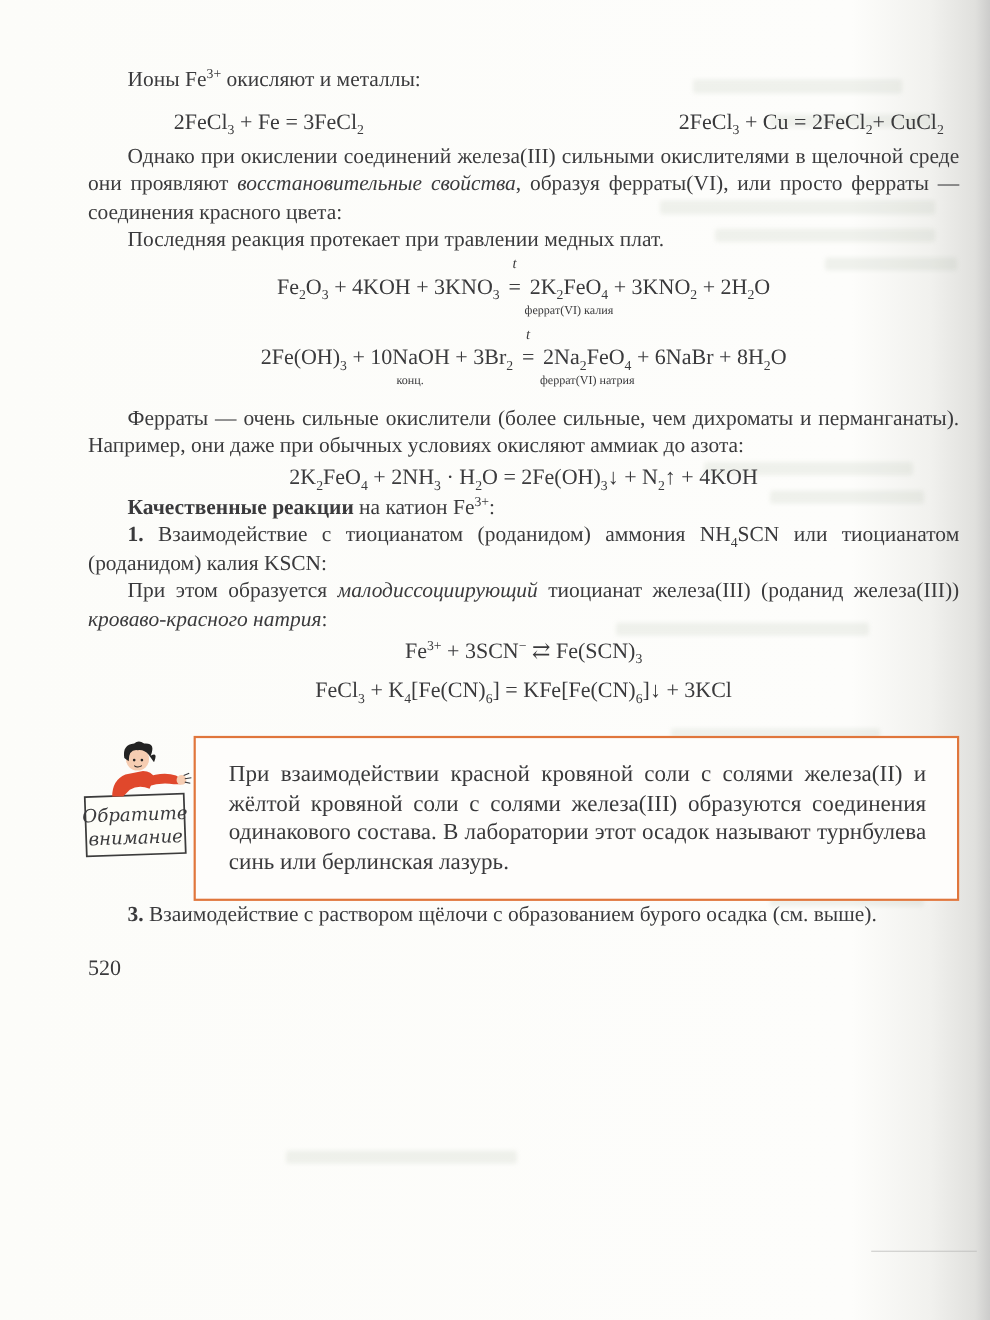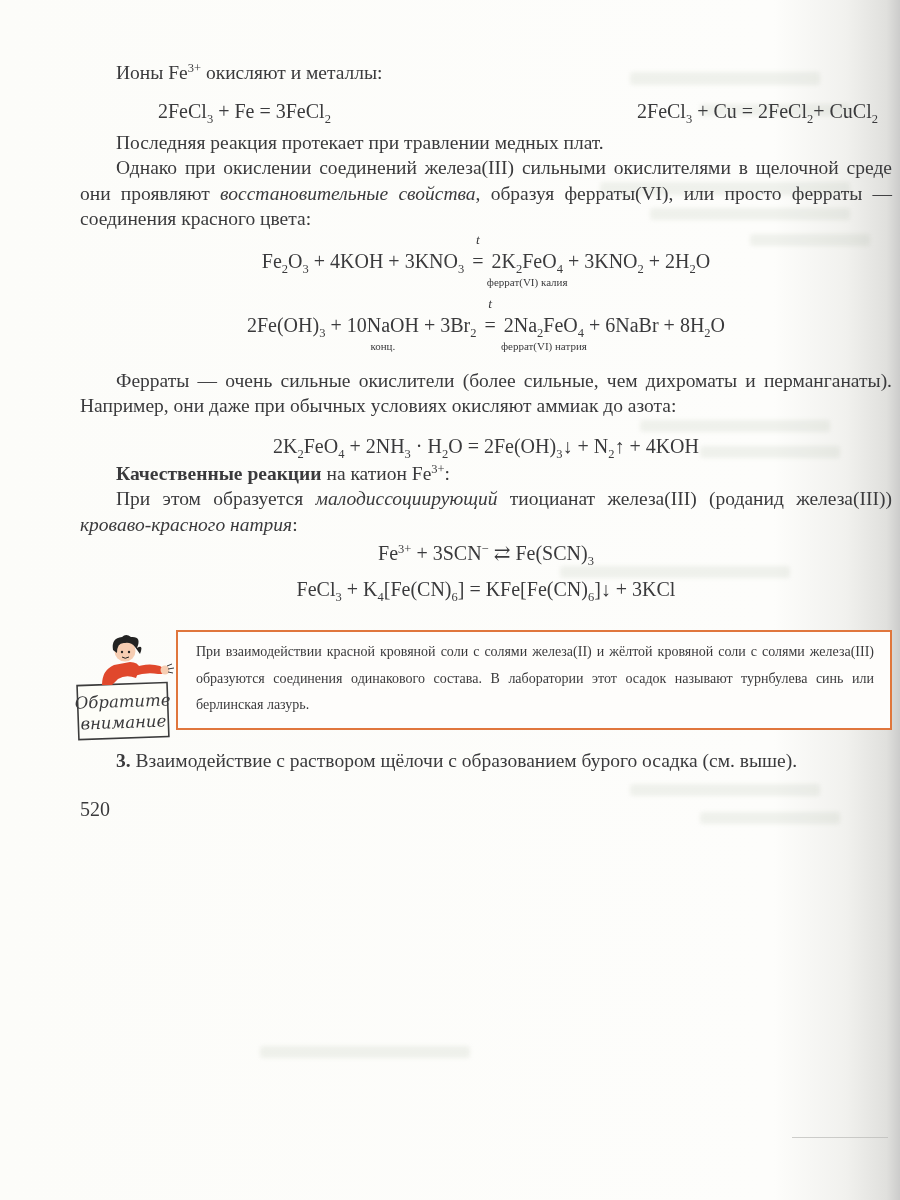--- a/index.html
+++ b/index.html
@@ -4,21 +4,21 @@
 <style>
   html,body { margin:0; padding:0; background:#888; }
   .page {
     position:relative; width:900px; height:1200px; margin:0 auto;
     background:linear-gradient(to right,#fcfcf9 0%,#fdfdfb 86%,#f1f1ee 94%,#e0e0dd 98.5%,#cccccb 100%);
     font-family:"Liberation Serif","DejaVu Serif",serif;
     color:#3a3a3c; overflow:hidden;
   }
   .ghosts { position:absolute; inset:0; z-index:0; pointer-events:none; }
   .ghost { position:absolute; background:rgba(150,165,140,0.13); filter:blur(2px); border-radius:3px; }
-  .content { position:absolute; left:80px; right:8px; top:60px; z-index:1; }
+  .content { position:absolute; left:80px; right:28px; top:60px; z-index:1; }
 
   p.para { margin:0; font-size:19.5px; line-height:25.5px; text-align:justify; }
   .indent { text-indent:36px; }
   i.em { font-style:italic; }
 
   .eq-block { text-align:center; font-size:20px; line-height:30px; }
   .eq { font-size:20px; white-space:nowrap; }
   .eq-row { display:flex; margin-top:10px; line-height:30px; padding-bottom:4px; }
   .eq-row .eq:first-child { margin-left:78px; }
   .eq-row .eq:last-child { margin-left:auto; margin-right:14px; }
@@ -30,29 +30,29 @@
   .has-labels { padding-bottom:28px; }
   .lab { position:relative; display:inline-block; }
   .lab-txt { position:absolute; left:50%; top:27px; transform:translateX(-50%);
              font-size:11px; line-height:18px; white-space:nowrap; }
 
   .eqt { position:relative; display:inline-block; padding:0 3px; }
   .eqt .t { position:absolute; left:50%; top:-13px; transform:translateX(-50%);
             font-style:italic; font-size:13.5px; line-height:13px; }
 
   .mt8{margin-top:8px}.mt2{margin-top:2px}.mt6{margin-top:6px}.mt10{margin-top:10px}
-  .mt12{margin-top:12px}.mt13{margin-top:13px}.mt14{margin-top:14px}.mt15{margin-top:1px}.mt30{margin-top:30px}
+  .mt12{margin-top:0}.mt13{margin-top:13px}.mt14{margin-top:14px}.mt15{margin-top:1px}.mt30{margin-top:30px}
 
   .callout-row { display:flex; align-items:flex-start; margin-top:26px; }
   .mascot { flex:0 0 102px; margin-left:-6px; padding-top:2px; }
   .callout-box {
     flex:1; border:2px solid #e0763c; background:#fefdfb;
     padding:7px 16px 9px 18px;
   }
-  .callout-box p { margin:0; font-size:14px; line-height:26.5px; text-align:justify; }
+  .callout-box p { margin:12px; font-size:21px; line-height:26.5px; text-align:justify; }
 
   .page-number { margin-top:24px; font-size:20px; }
   .scan-line { position:absolute; right:12px; bottom:62px; width:96px; height:1px;
                background:#b9b9b6; opacity:.7; z-index:1; }
 </style>
 </head>
 <body>
 
 <div class="page">
 
@@ -74,34 +74,35 @@
 
   <div class="content">
 
     <p class="para indent">Ионы Fe<sup>3+</sup> окисляют и металлы:</p>
 
     <div class="eq-row">
       <span class="eq">2FeCl<sub>3</sub> + Fe = 3FeCl<sub>2</sub></span>
       <span class="eq">2FeCl<sub>3</sub> + Cu = 2FeCl<sub>2</sub>+ CuCl<sub>2</sub></span>
     </div>
 
+    <p class="para indent mt2">Однако при окислении соединений железа(III) сильными окислителями в щелочной среде они проявляют <i class="em">восстановительные свойства</i>, образуя ферраты(VI), или просто ферраты — соединения красного цвета:</p>
+
     <p class="para indent mt8">Последняя реакция протекает при травлении медных плат.</p>
-
-    <p class="para indent mt2">Однако при окислении соединений железа(III) сильными окислителями в щелочной среде они проявляют <i class="em">восстановительные свойства</i>, образуя ферраты(VI), или просто ферраты — соединения красного цвета:</p>
 
     <div class="eq-block has-labels mt14">Fe<sub>2</sub>O<sub>3</sub> + 4KOH + 3KNO<sub>3</sub> <span class="eqt"><span class="t">t</span>=</span> <span class="lab"><span>2K<sub>2</sub>FeO<sub>4</sub></span><span class="lab-txt">феррат(VI) калия</span></span> + 3KNO<sub>2</sub> + 2H<sub>2</sub>O</div>
 
     <div class="eq-block has-labels mt6">2Fe(OH)<sub>3</sub> + <span class="lab"><span>10NaOH</span><span class="lab-txt">конц.</span></span> + 3Br<sub>2</sub> <span class="eqt"><span class="t">t</span>=</span> <span class="lab"><span>2Na<sub>2</sub>FeO<sub>4</sub></span><span class="lab-txt">феррат(VI) натрия</span></span> + 6NaBr + 8H<sub>2</sub>O</div>
 
     <p class="para indent mt10">Ферраты — очень сильные окислители (более сильные, чем дихроматы и перманганаты). Например, они даже при обычных условиях окисляют аммиак до азота:</p>
 
     <div class="eq-block mt12">2K<sub>2</sub>FeO<sub>4</sub> + 2NH<sub>3</sub> · H<sub>2</sub>O = 2Fe(OH)<sub>3</sub>↓ + N<sub>2</sub>↑ + 4KOH</div>
 
     <p class="para indent mt12"><b>Качественные реакции</b> на катион Fe<sup>3+</sup>:</p>
 
+    <p class="para indent mt2"><b>1.</b> Взаимодействие с тиоцианатом (роданидом) аммония NH<sub>4</sub>SCN или тиоцианатом (роданидом) калия KSCN:</p>
 
 
     <p class="para indent mt14">При этом образуется <i class="em">малодиссоциирующий</i> тиоцианат железа(III) (роданид железа(III)) <i class="em">кроваво-красного натрия</i>:</p>
 
     <div class="eq-block mt15">Fe<sup>3+</sup> + 3SCN<sup>−</sup> ⇄ Fe(SCN)<sub>3</sub></div>
 
 
     <div class="eq-block mt6">FeCl<sub>3</sub> + K<sub>4</sub>[Fe(CN)<sub>6</sub>] = KFe[Fe(CN)<sub>6</sub>]↓ + 3KCl</div>
 
     <div class="callout-row">

